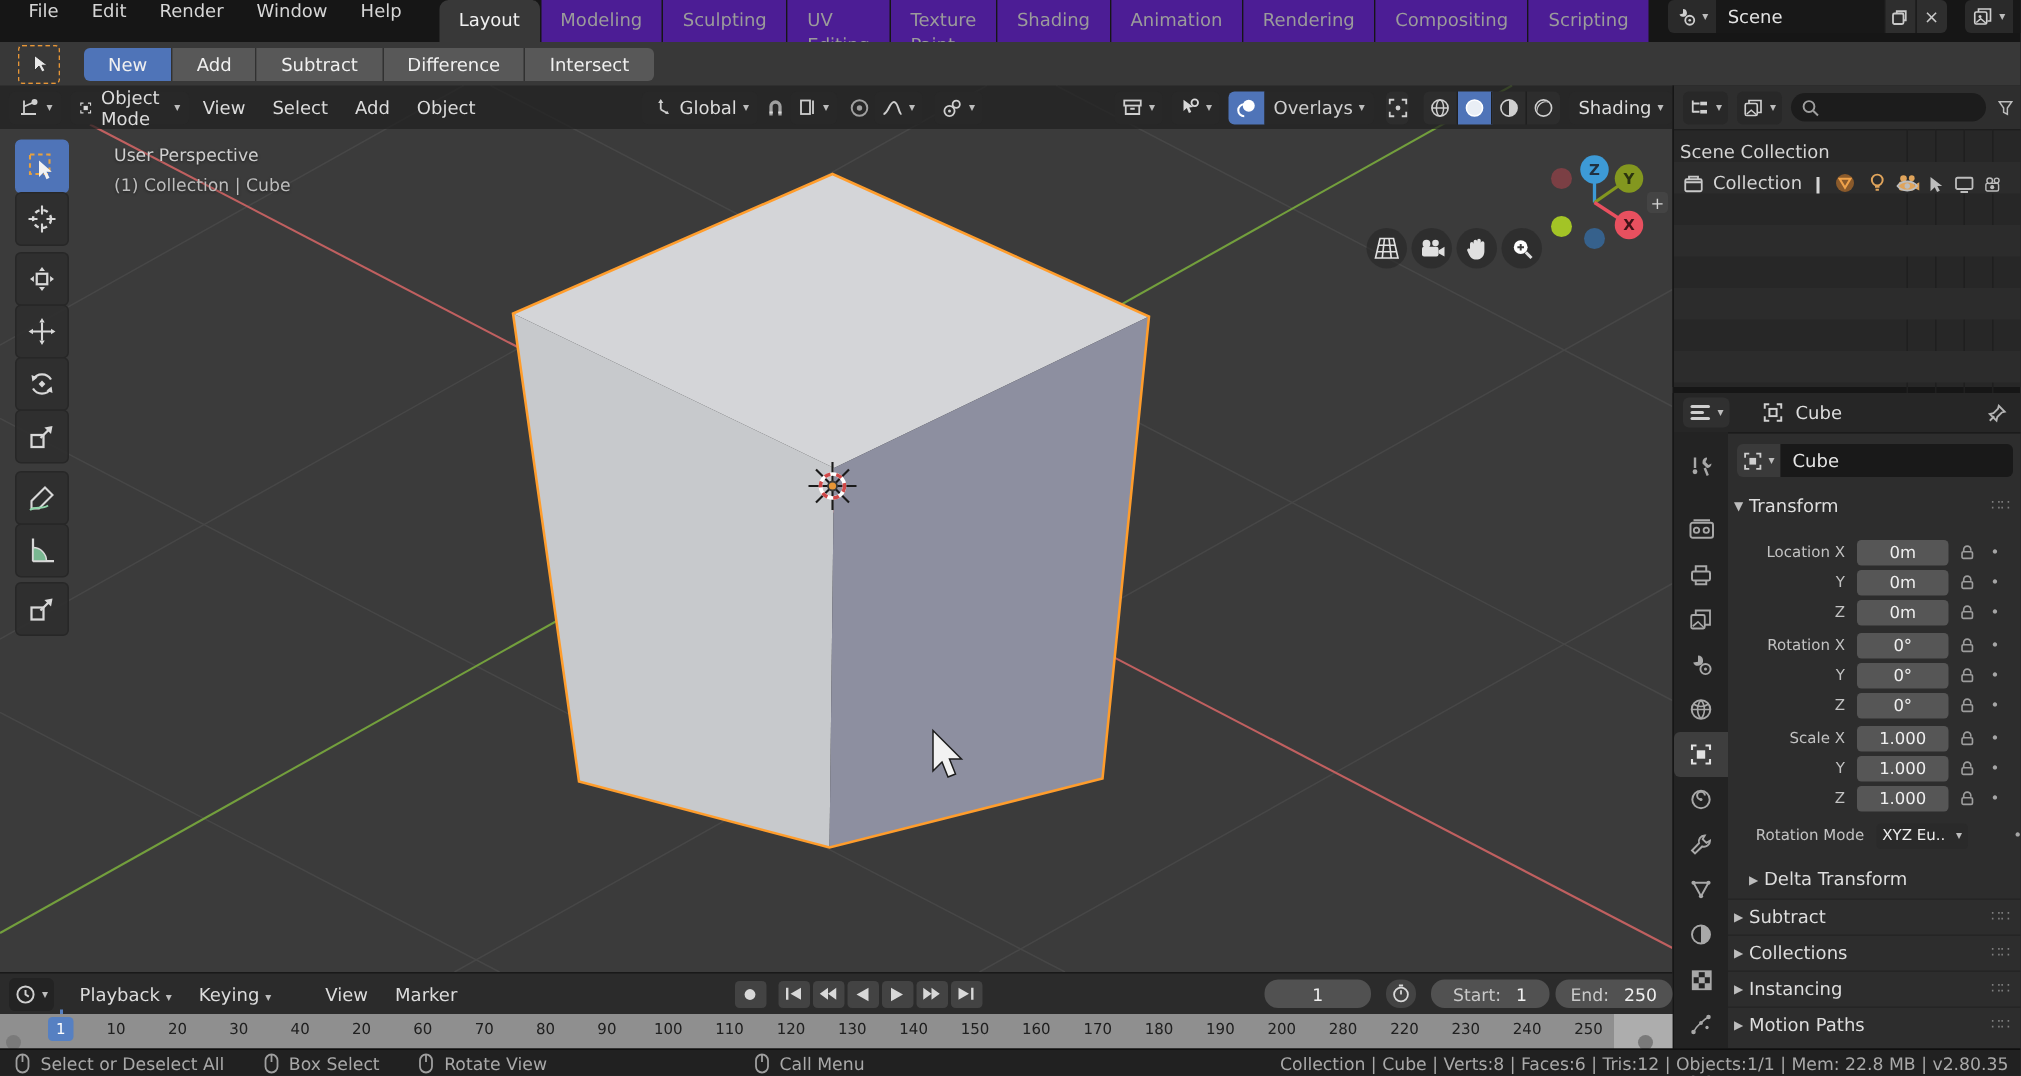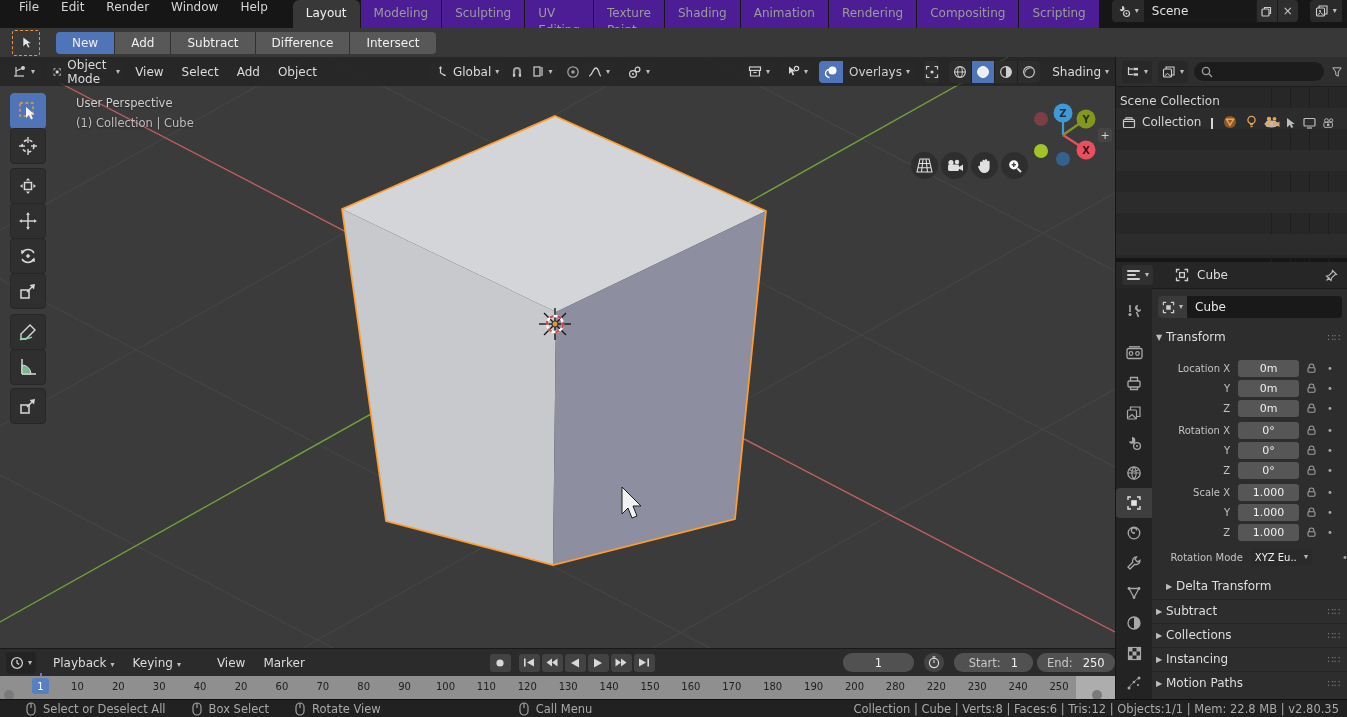--- a/index.html
+++ b/index.html
@@ -907,21 +907,21 @@
         <span class="tick" style="left: 1059px;">250</span>
       </div>
     <div style="position:absolute;left:4px;top:14px;width:10px;height:10px;border-radius:50%;background:#7a7a7a"></div>
     <div style="position:absolute;left:1092px;top:14px;width:10px;height:10px;border-radius:50%;background:#7a7a7a"></div>
     <div id="playhead">1</div>
   </div>
   <div style="position:absolute;left:40px;top:24px;width:2px;height:3px;background:#5680c2"></div>
 </div>
 
 <div id="statusbar" class="abs">
-  <div class="hint" style="margin-left:26px">
+  <div class="hint" style="margin-left:10px">
     <svg width="10" height="14" color="#9f9f9f">
         <use href="#i-mouse"></use>
       </svg>
     <span>Select or Deselect All</span>
   </div>
   <div class="hint">
     <svg width="10" height="14" color="#9f9f9f">
         <use href="#i-mouse"></use>
       </svg>
     <span>Box Select</span>

